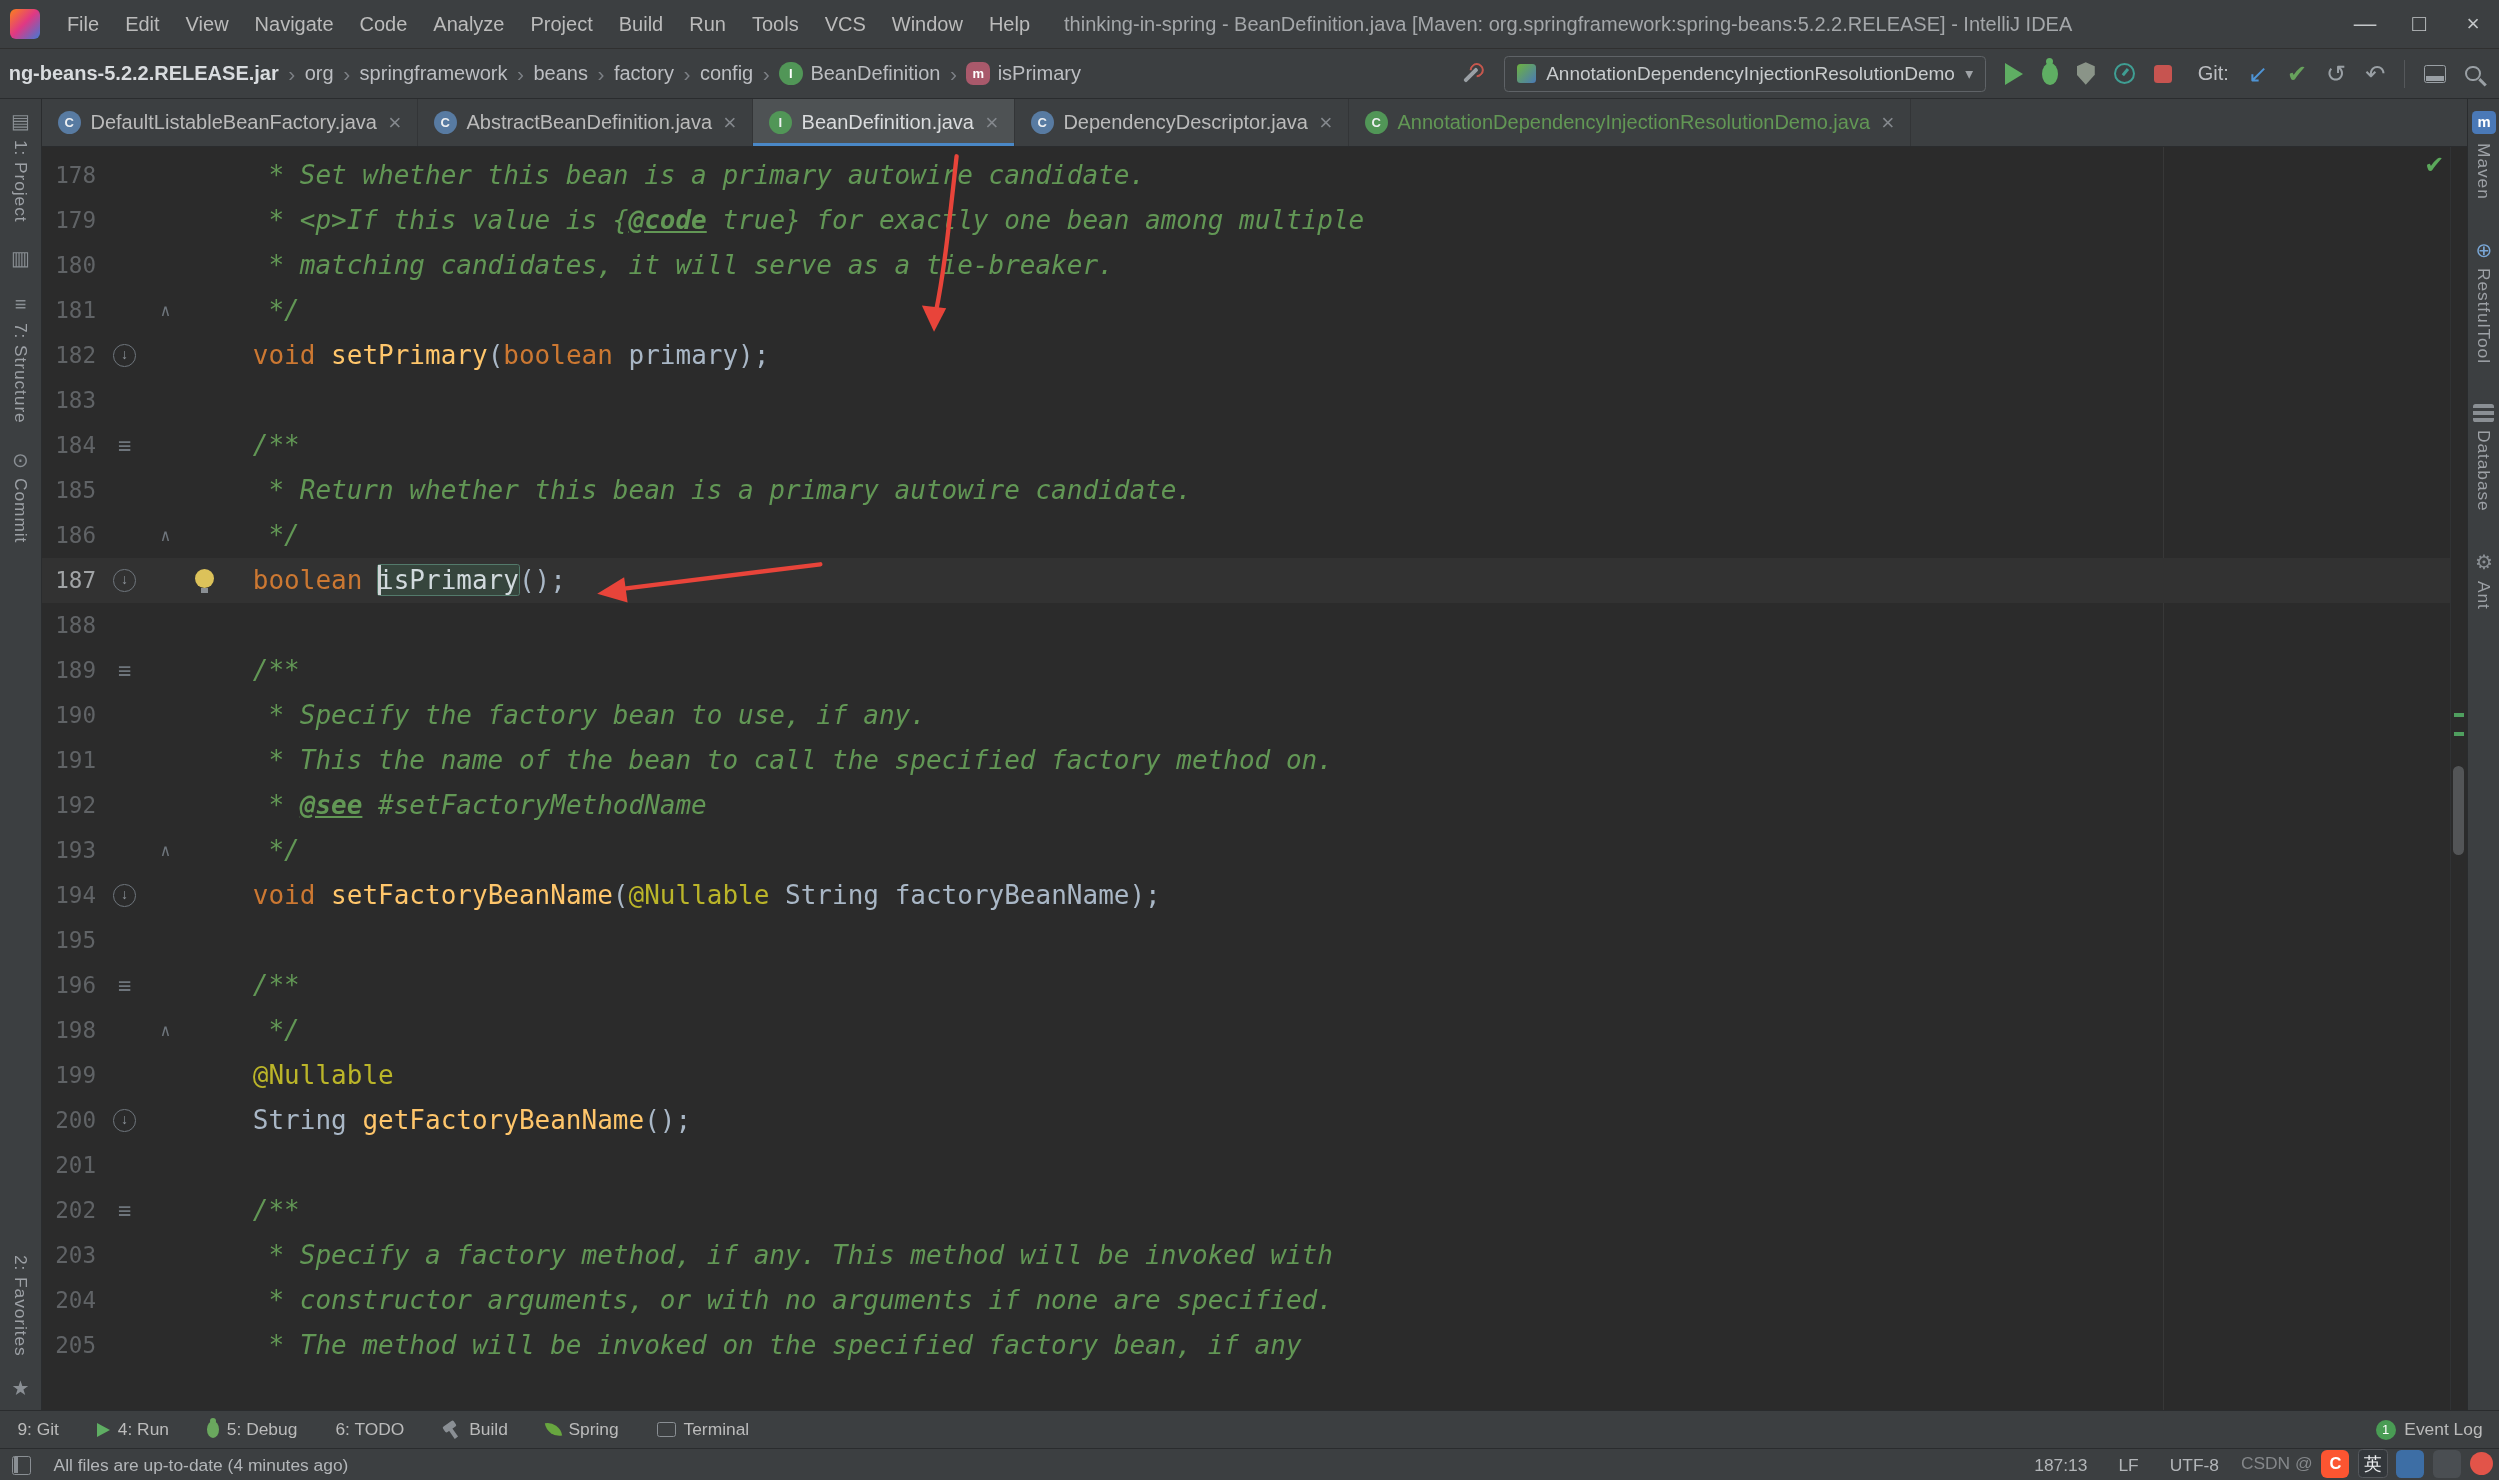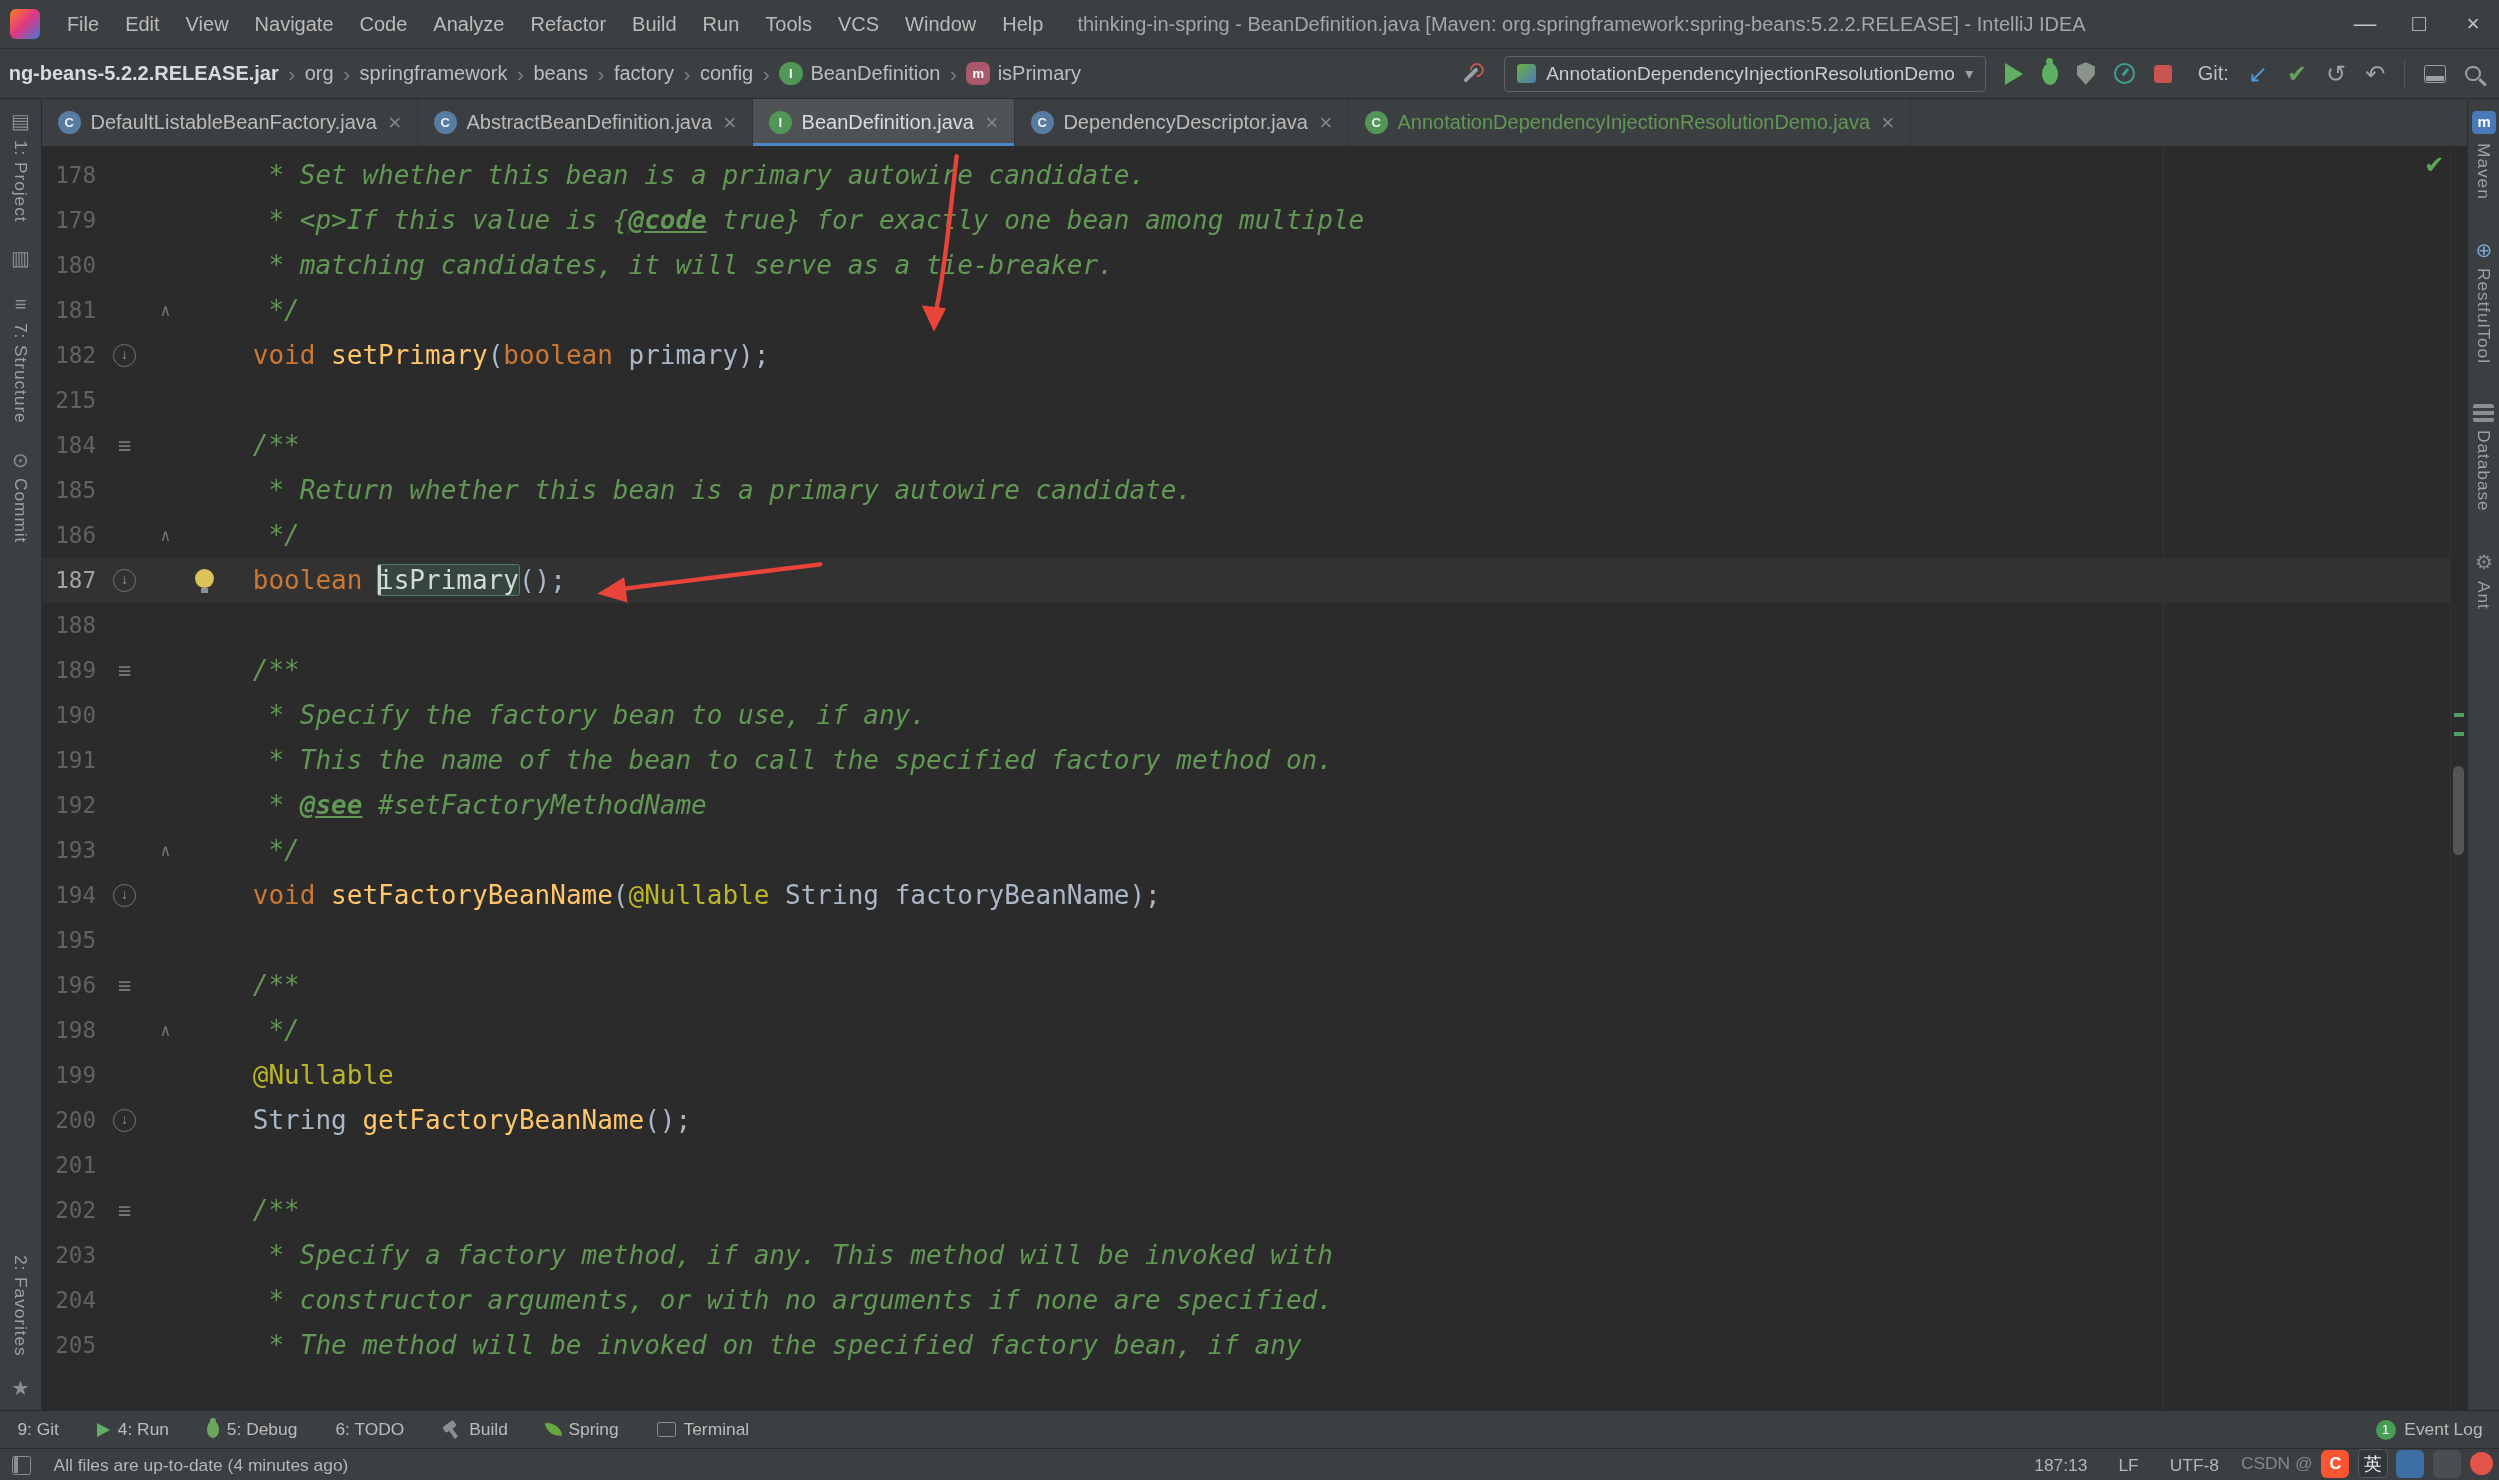--- a/index.html
+++ b/index.html
@@ -156,21 +156,21 @@
 
   <div class="titlebar">
     <div class="logo"></div>
     <div class="menubar">
         <span class="menu-item">File</span>
         <span class="menu-item">Edit</span>
         <span class="menu-item">View</span>
         <span class="menu-item">Navigate</span>
         <span class="menu-item">Code</span>
         <span class="menu-item">Analyze</span>
-        <span class="menu-item">Refactor</span>
+        <span class="menu-item">Project</span>
         <span class="menu-item">Build</span>
         <span class="menu-item">Run</span>
         <span class="menu-item">Tools</span>
         <span class="menu-item">VCS</span>
         <span class="menu-item">Window</span>
         <span class="menu-item">Help</span>
       </div>
     <div class="win-title">thinking-in-spring - BeanDefinition.java [Maven: org.springframework:spring-beans:5.2.2.RELEASE] - IntelliJ IDEA</div>
     <div class="win-controls">
       <span class="win-btn">—</span>
@@ -328,21 +328,21 @@
             </div>
             <div class="line">
               <span class="num">182</span>
               <span class="gA">
                 <span class="g-impl"></span>
               </span>
               <span class="gB"></span>
               <span class="code"><span class="tk-p">    </span><span class="tk-k">void</span><span class="tk-p"> </span><span class="tk-m">setPrimary</span><span class="tk-p">(</span><span class="tk-k">boolean</span><span class="tk-p"> primary);</span></span>
             </div>
             <div class="line">
-              <span class="num">215</span>
+              <span class="num">183</span>
               <span class="gA"></span>
               <span class="gB"></span>
               <span class="code"></span>
             </div>
             <div class="line">
               <span class="num">184</span>
               <span class="gA">
                 <span class="g-doc"></span>
               </span>
               <span class="gB"></span>

